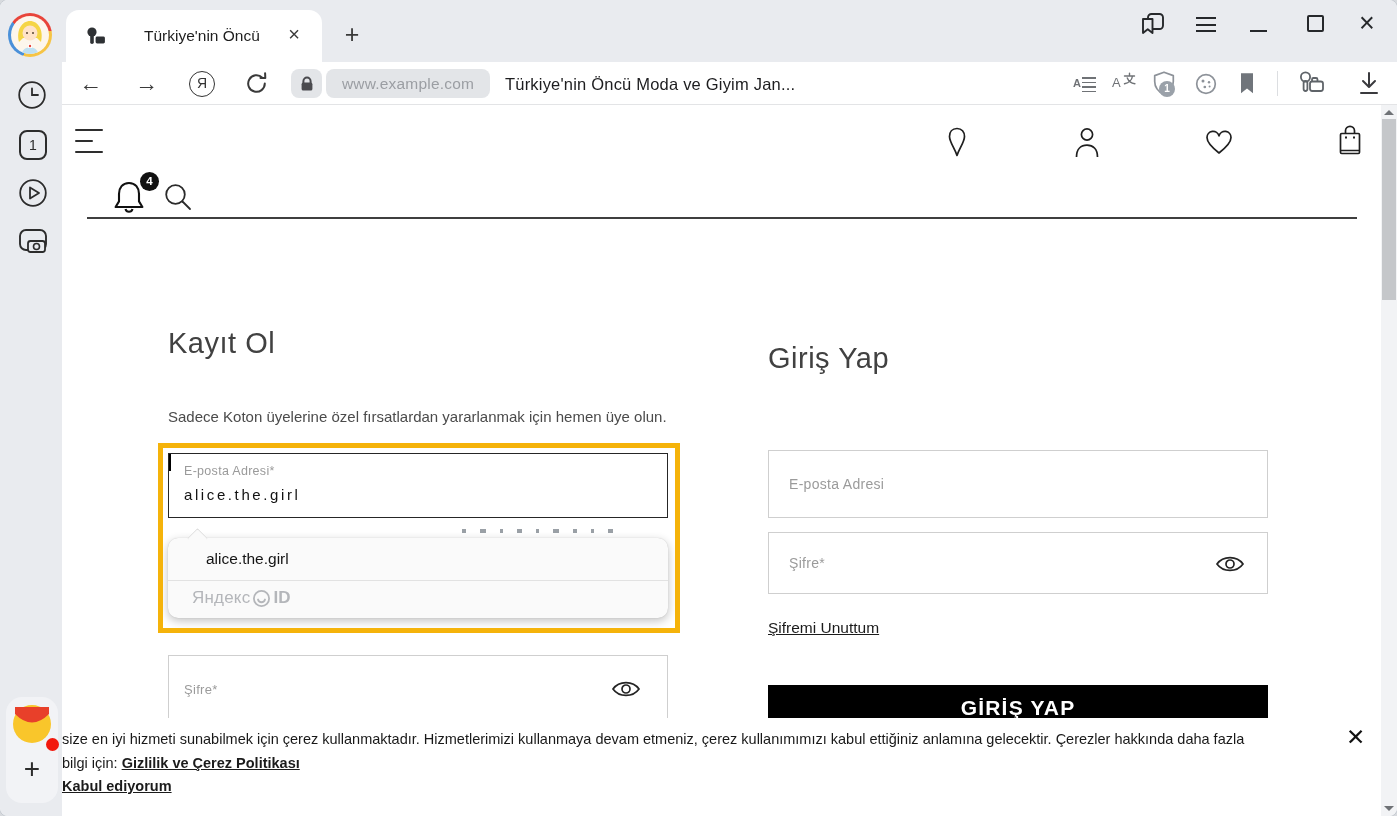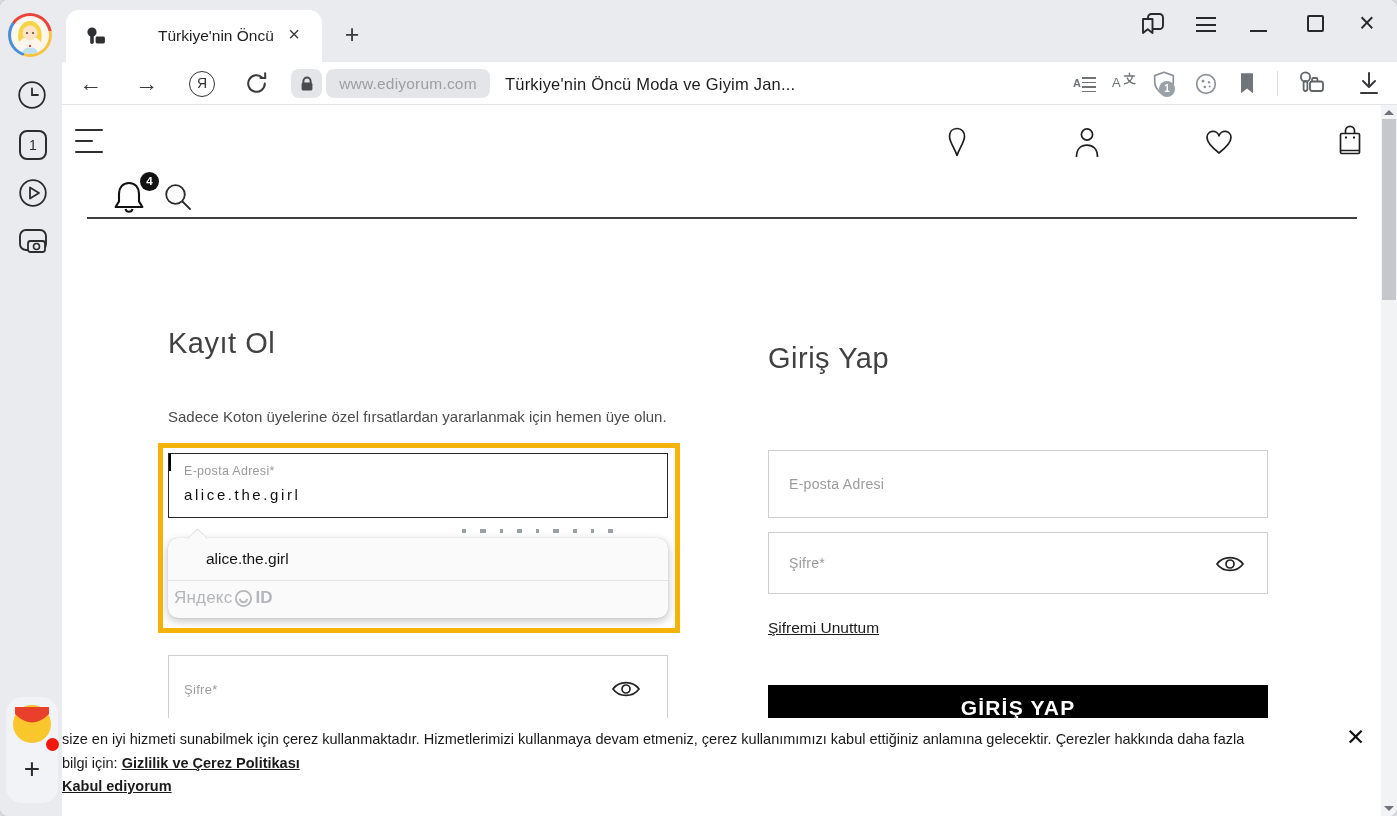--- a/index.html
+++ b/index.html
@@ -10,21 +10,21 @@
     background:#ffffff; border-radius:8px; outline:1px solid #c3c8cf;
   }
   .abs { position:absolute; }
 
   
   .chrome-top { left:0; top:0; width:1397px; height:62px; background:#e9ebef; }
   .side-rail  { left:0; top:0; width:62px; height:816px; background:#e9ebef; z-index:30; }
   .toolbar    { left:62px; top:62px; width:1335px; height:43px; background:#fff; border-bottom:1px solid #e3e4e6; z-index:25; }
 
   .tab { left:66px; top:10px; width:256px; height:52px; background:#fff; border-radius:13px 13px 0 0; z-index:26; }
-  .tab-title { position:absolute; left:92px; top:17px; font-size:15.5px; color:#1e1e1e; white-space:nowrap; }
+  .tab-title { position:absolute; left:78px; top:17px; font-size:15.5px; color:#1e1e1e; white-space:nowrap; }
   .tab-close { position:absolute; right:22px; top:13px; font-size:20px; color:#3b3b3b; font-weight:300; cursor:default; }
   .newtab { left:337px; top:20px; width:30px; height:30px; font-size:25px; color:#3a3a3a; text-align:center; line-height:28px; font-weight:300; z-index:26;}
   .min-line { left:1250px; top:30px; width:17px; height:2px; background:#26282b; z-index:26;}
   .max-box  { left:1307px; top:15px; width:17px; height:17px; border:2px solid #26282b; border-radius:2px; z-index:26;}
   .close-x  { left:1359px; top:8px;  font-size:27px; font-weight:300; z-index:26; color:#26282b;}
   .menu-lines { left:1196px; top:17px; width:20px; z-index:26;}
   .menu-lines i { display:block; width:20px; height:2px; background:#26282b; margin-bottom:4.5px; }
 
   .nav-glyph { font-size:23px; color:#3a3a3a; z-index:26; }
   .ya-circle { left:189px; top:71px; width:26px; height:26px; border:1.8px solid #333; border-radius:50%;
@@ -82,21 +82,21 @@
 
   .clip-tops { left:462px; top:529px; width:206px; height:6px; overflow:hidden; display:flex; gap:14px; align-items:flex-start; z-index:1;}
   .clip-tops i { height:4px; background:#9aa0a6; display:block;}
 
   .dropdown { left:168px; top:538px; width:500px; height:80px; background:#fafafa; border-radius:10px; z-index:5;
               box-shadow:0 3px 10px rgba(0,0,0,.24), 0 0 1px rgba(0,0,0,.2);}
   .dd-notch { position:absolute; left:22px; top:-7px; width:15px; height:15px; background:#fafafa; transform:rotate(45deg);
               border-left:1px solid #dedede; border-top:1px solid #dedede; border-radius:2px;}
   .dd-item { position:absolute; left:38px; top:12px; font-size:15.5px; color:#141414;}
   .dd-div { position:absolute; left:0; top:42px; width:100%; height:1px; background:#e2e2e2;}
-  .dd-brand { position:absolute; left:6px; top:50px; color:#b4b6ba; font-size:17px; display:flex; align-items:center; gap:1px;}
+  .dd-brand { position:absolute; left:24px; top:50px; color:#b4b6ba; font-size:17px; display:flex; align-items:center; gap:1px;}
   .dd-brand .b1 { letter-spacing:.2px; }
   .dd-brand .b2 { font-weight:bold; letter-spacing:.2px; }
 
   .name-field { top:580px; height:66px; border:1px solid #cfcfcf; background:#fff; z-index:1;}
   .name-val { position:absolute; left:15px; top:26px; font-size:17px; letter-spacing:2px; color:#1f1f1f;}
 
   .hl-box { left:158px; top:443px; width:522px; height:190px; border:5px solid #f5b30a; z-index:6; pointer-events:none;}
 
   .pw-left { left:168px; top:655px; width:500px; height:64px; z-index:1;}
   .eye { color:#242424; }
@@ -157,21 +157,21 @@
   <svg class="abs" style="left:243px;top:70px;z-index:26" width="27" height="27" viewBox="0 0 27 27">
     <path d="M21.8 13.5 a8.3 8.3 0 1 1 -2.5 -5.9" fill="none" stroke="#3a3a3a" stroke-width="2" stroke-linecap="round"></path>
     <path d="M22.1 3.2 L22.3 8.1 L17.4 7.9" fill="none" stroke="#3a3a3a" stroke-width="2" stroke-linecap="round" stroke-linejoin="round"></path>
   </svg>
   <div class="abs pill lock-pill">
     <svg style="margin:6px auto 0" width="16" height="18" viewBox="0 0 16 18">
       <path d="M4.4 8 V6.2 a3.6 3.6 0 0 1 7.2 0 V8" fill="none" stroke="#4a4a4e" stroke-width="2"></path>
       <rect x="2.6" y="7.6" width="10.8" height="8" rx="1.6" fill="#4a4a4e"></rect>
     </svg>
   </div>
-  <div class="abs pill url-pill">www.ediyorum.com</div>
+  <div class="abs pill url-pill">www.example.com</div>
   <div class="abs addr-title">Türkiye'nin Öncü Moda ve Giyim Jan...</div>
 
   <div class="abs reader-ic" style="z-index:26">
     <b>A</b>
     <i style="top:3px"></i>
       <i style="top:7.5px"></i>
       <i style="top:12px"></i>
       <i style="top:16.5px"></i>
   </div>
   <div class="abs" style="left:1112px;top:72px;width:26px;height:24px;z-index:26">

